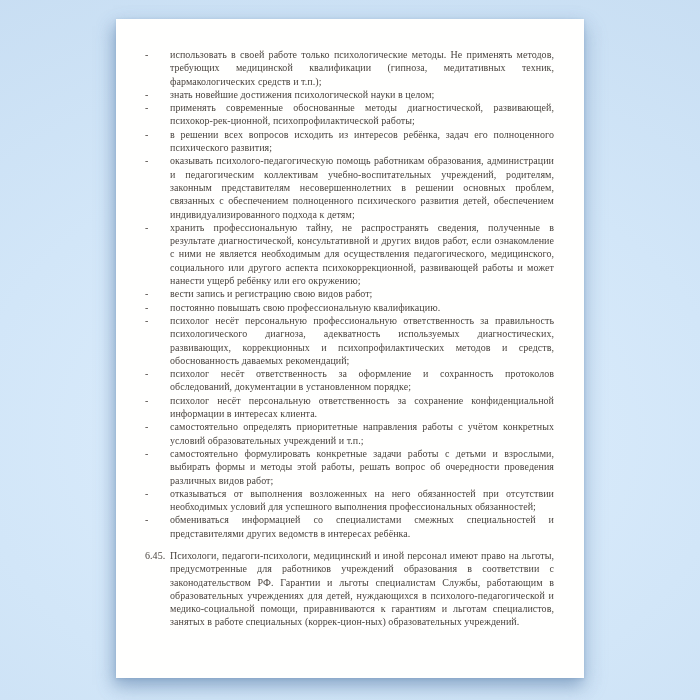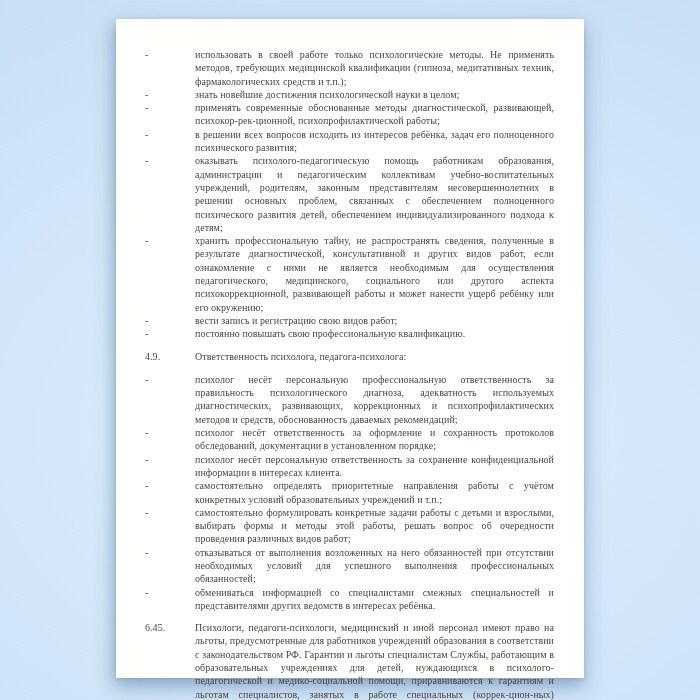--- a/index.html
+++ b/index.html
@@ -44,21 +44,20 @@
     display: flex;
     align-items: flex-start;
   }
   .marker {
     flex: 0 0 25px;
     width: 25px;
   }
   .body {
     flex: 1 1 auto;
     text-align: justify;
-    margin-left: 25px;
   }
   .section {
     margin: 9px 0 10px 0;
   }
 </style>
 </head>
 <body>
 
 <div class="scene">
   <div class="page">
@@ -92,24 +91,20 @@
         <div class="row">
           <span class="marker">-</span>
           <span class="body">вести запись и регистрацию свою видов работ;</span>
         </div>
         <div class="row">
           <span class="marker">-</span>
           <span class="body">постоянно повышать свою профессиональную квалификацию.</span>
         </div>
       </div>
 
-      <div class="row section">
-        <span class="marker">4.9.</span>
-        <span class="body">Ответственность психолога, педагога-психолога:</span>
-      </div>
 
       <div class="list">
         <div class="row">
           <span class="marker">-</span>
           <span class="body">психолог несёт персональную профессиональную ответственность за правильность психологического диагноза, адекватность используемых диагностических, развивающих, коррекционных и психопрофилактических методов и средств, обоснованность даваемых рекомендаций;</span>
         </div>
         <div class="row">
           <span class="marker">-</span>
           <span class="body">психолог несёт ответственность за оформление и сохранность протоколов обследований, документации в установленном порядке;</span>
         </div>

